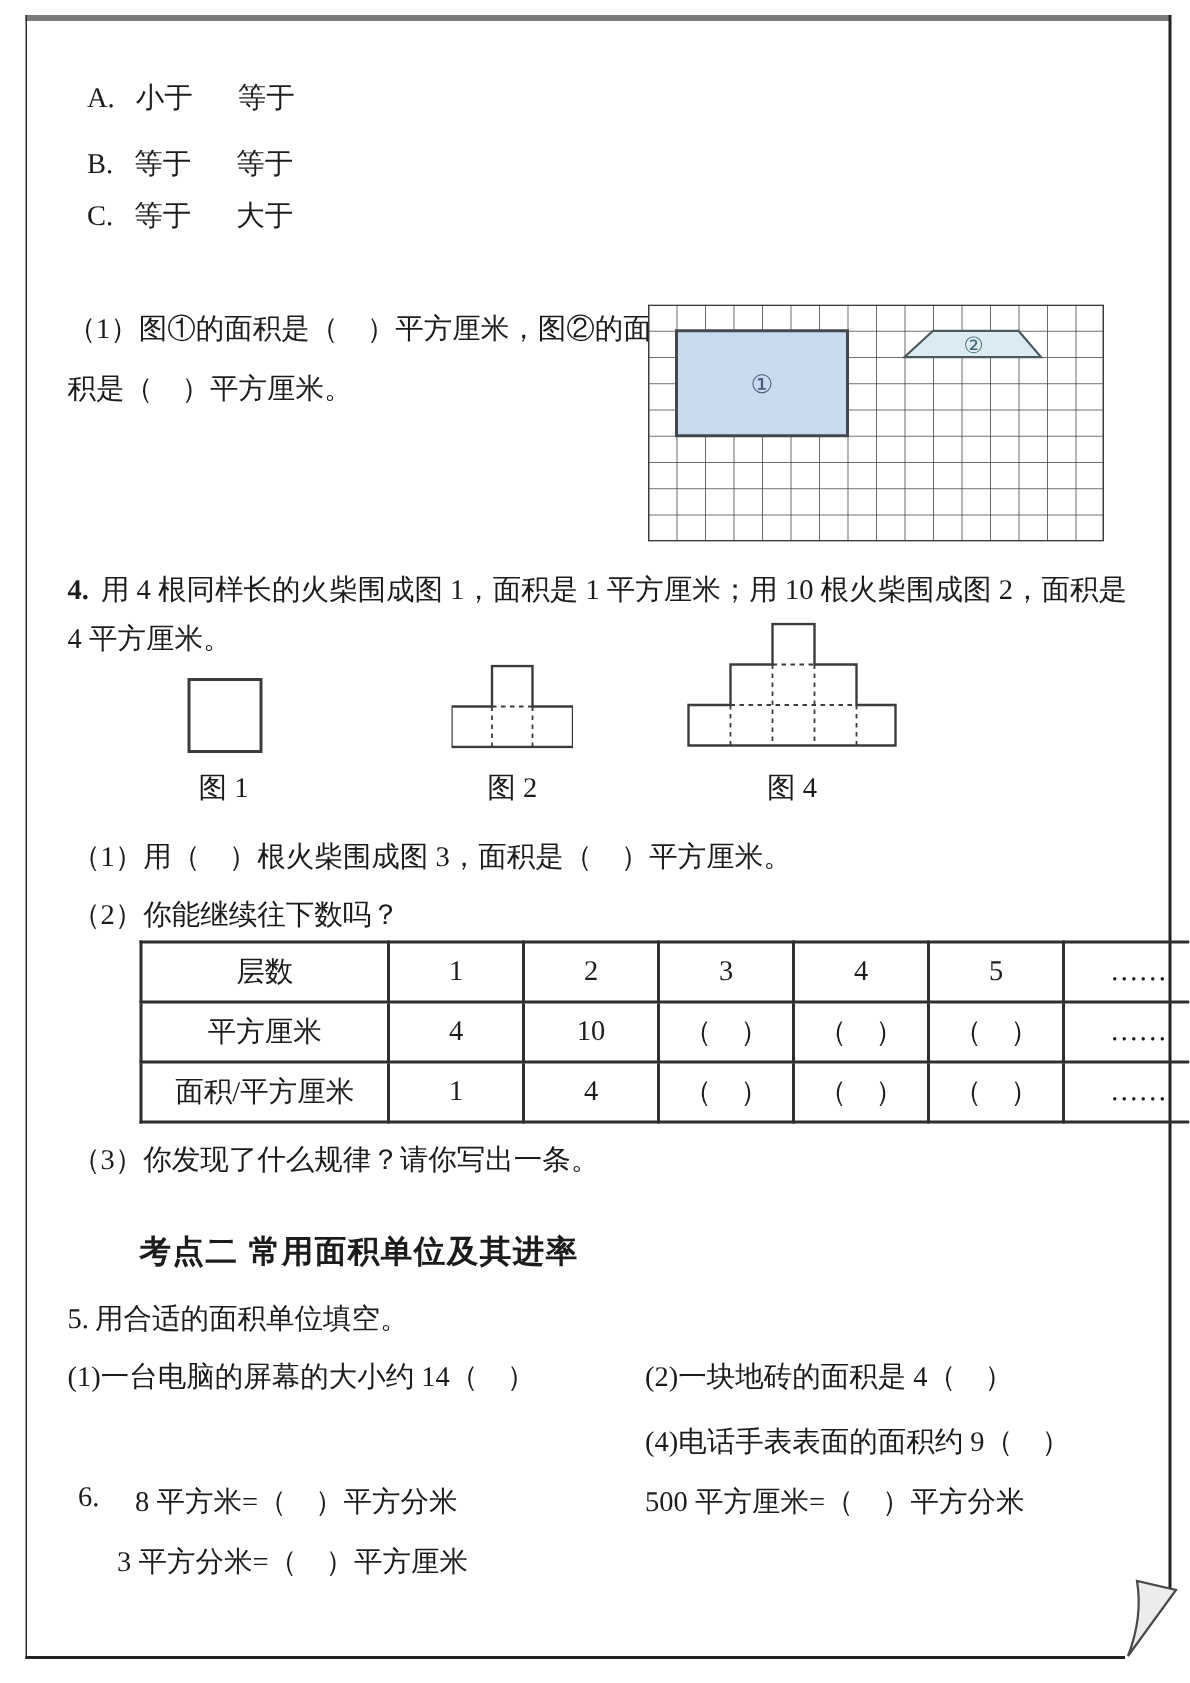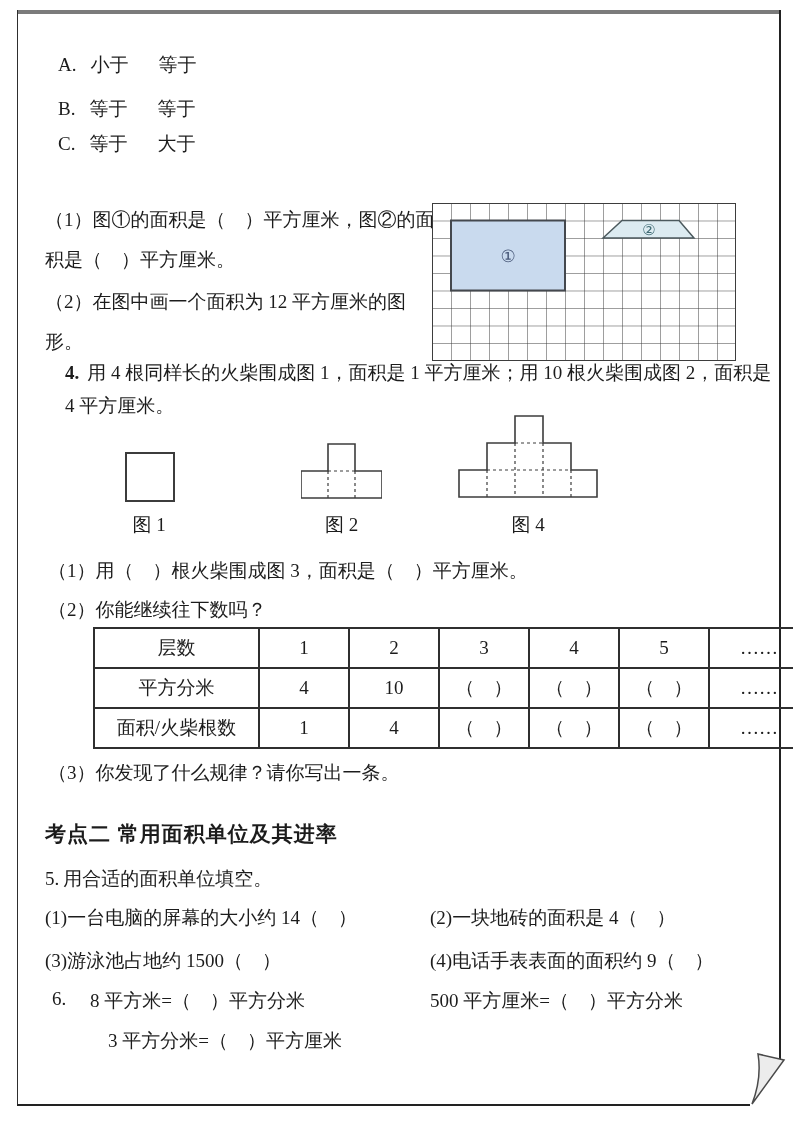--- a/index.html
+++ b/index.html
@@ -17,21 +17,21 @@
   .opt-label{margin-right:14px;}
   .opt-first{margin-right:30px;}
   .wrapcol{width:392px;line-height:40px;}
   .q4text{width:716px;line-height:33px;white-space:normal;}
   .fig-label{text-align:center;}
   
   table.counts{border-collapse:collapse;table-layout:fixed;width:715px;}
   table.counts td{border:2px solid #2f2f2f;height:38px;text-align:center;
                   font-size:19px;padding:0;}
   .section-heading{font-family:"Liberation Sans","DejaVu Sans",sans-serif;
-                   font-weight:bold;font-size:21px;letter-spacing:1px;}
+                   font-weight:bold;font-size:21px;letter-spacing:1px;margin-left:48px;}
   .fig1-square{width:46px;height:46px;border:2px solid #3c3c3c;}
 </style>
 </head>
 <body>
 
 <div class="page">
 
   <div class="abs top-bar"></div>
   <div class="abs left-line"></div>
   <div class="abs right-line"></div>
@@ -44,38 +44,37 @@
     <span class="opt-label">A.</span><span class="opt-first">小于</span><span>等于</span>
   </div>
   <div class="abs line" style="left:58px;top:96px;">
     <span class="opt-label">B.</span><span class="opt-first">等于</span><span>等于</span>
   </div>
   <div class="abs line" style="left:58px;top:131px;">
     <span class="opt-label">C.</span><span class="opt-first">等于</span><span>大于</span>
   </div>
 
   <div class="abs wrapcol" style="left:45px;top:200px;">（1）图①的面积是（　）平方厘米，图②的面积是（　）平方厘米。</div>
-  <div class="abs wrapcol" style="left:45px;top:282px;">（2）在图中画一个面积为 12 平方厘米的图形。</div>
 
   <svg class="abs" style="left:432px;top:203px;" width="304" height="158" viewBox="0 0 304 158">
     <defs>
       <pattern id="gridcell" width="19" height="17.5" patternUnits="userSpaceOnUse">
         <path d="M 19 0 L 0 0 0 17.5" fill="none" stroke="#3d3d3d" stroke-width="1"></path>
       </pattern>
     </defs>
     <rect x="0" y="0" width="304" height="158" fill="#ffffff"></rect>
     <rect x="0" y="0" width="304" height="158" fill="url(#gridcell)"></rect>
     <rect x="0.5" y="0.5" width="303" height="157" fill="none" stroke="#3d3d3d" stroke-width="1"></rect>
     <rect x="19" y="17.5" width="114" height="70" fill="#c9daee" stroke="#44484e" stroke-width="2"></rect>
     <text x="76" y="59" text-anchor="middle" font-size="17" fill="#4a5a7a">①</text>
     <polygon points="171,35 190,17.5 247,17.5 262,35" fill="#dcebf1" stroke="#4c5a5e" stroke-width="1.5"></polygon>
     <text x="217" y="32" text-anchor="middle" font-size="15" fill="#3f6b74">②</text>
   </svg>
 
-  <div class="abs q4text" style="left:45px;top:356px;margin-left:20px;">
+  <div class="abs q4text" style="left:45px;top:377px;">
     <span class="num">4.</span><span>用 4 根同样长的火柴围成图 1，面积是 1 平方厘米；用 10 根火柴围成图 2，面积是 4 平方厘米。</span>
   </div>
 
   <div class="abs fig1-square" style="left:125px;top:452px;"></div>
 
   <svg class="abs" style="left:301px;top:443px;" width="81" height="56" viewBox="0 0 81 56">
     <path d="M 0 28 H 27 V 1 H 54 V 28 H 81 V 55 H 0 Z" fill="none" stroke="#3c3c3c" stroke-width="1.6"></path>
     <line x1="27" y1="28" x2="27" y2="55" stroke="#3c3c3c" stroke-width="1.2" stroke-dasharray="3,3"></line>
     <line x1="54" y1="28" x2="54" y2="55" stroke="#3c3c3c" stroke-width="1.2" stroke-dasharray="3,3"></line>
     <line x1="27" y1="28" x2="54" y2="28" stroke="#3c3c3c" stroke-width="1.2" stroke-dasharray="3,3"></line>
@@ -112,50 +111,49 @@
         <tr>
       <td>层数</td>
       <td>1</td>
       <td>2</td>
       <td>3</td>
       <td>4</td>
       <td>5</td>
       <td>……</td>
     </tr>
     <tr>
-      <td>平方分米</td>
+      <td>平方厘米</td>
       <td>4</td>
       <td>10</td>
       <td>（　）</td>
       <td>（　）</td>
       <td>（　）</td>
       <td>……</td>
     </tr>
     <tr>
-      <td>面积/火柴根数</td>
+      <td>面积/平方厘米</td>
       <td>1</td>
       <td>4</td>
       <td>（　）</td>
       <td>（　）</td>
       <td>（　）</td>
       <td>……</td>
     </tr>
   </tbody>
     </table>
 
   <div class="abs line" style="left:48px;top:760px;">（3）你发现了什么规律？请你写出一条。</div>
 
   <div class="abs line section-heading" style="left:45px;top:820px;">考点二  常用面积单位及其进率</div>
 
   <div class="abs line" style="left:45px;top:866px;">
     <span class="num" style="font-weight:normal;margin-right:4px;">5.</span><span>用合适的面积单位填空。</span>
   </div>
   <div class="abs line" style="left:45px;top:905px;">(1)一台电脑的屏幕的大小约 14（　）</div>
   <div class="abs line" style="left:430px;top:905px;">(2)一块地砖的面积是 4（　）</div>
-  <div class="abs line" style="left:45px;top:948px;">(3)游泳池占地约 1500（　）</div>
   <div class="abs line" style="left:430px;top:948px;text-align:right;">(4)电话手表表面的面积约 9（　）</div>
 
   <div class="abs line" style="left:52px;top:988px;">6.</div>
   <div class="abs line" style="left:90px;top:988px;">8 平方米=（　）平方分米</div>
   <div class="abs line" style="left:430px;top:988px;">500 平方厘米=（　）平方分米</div>
-  <div class="abs line" style="left:108px;top:1028px;">3 平方分米=（　）平方厘米</div>
+  <div class="abs line" style="left:78px;top:1028px;">3 平方分米=（　）平方厘米</div>
 
 </div>
 
 </body></html>

